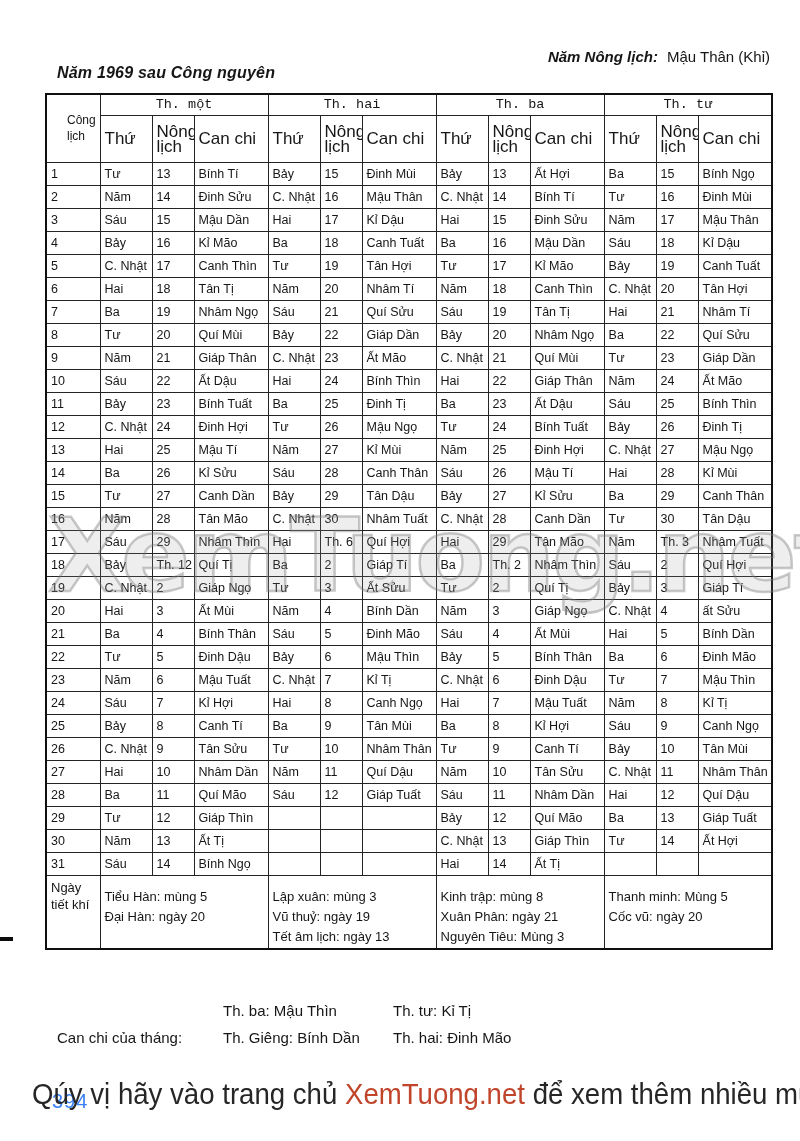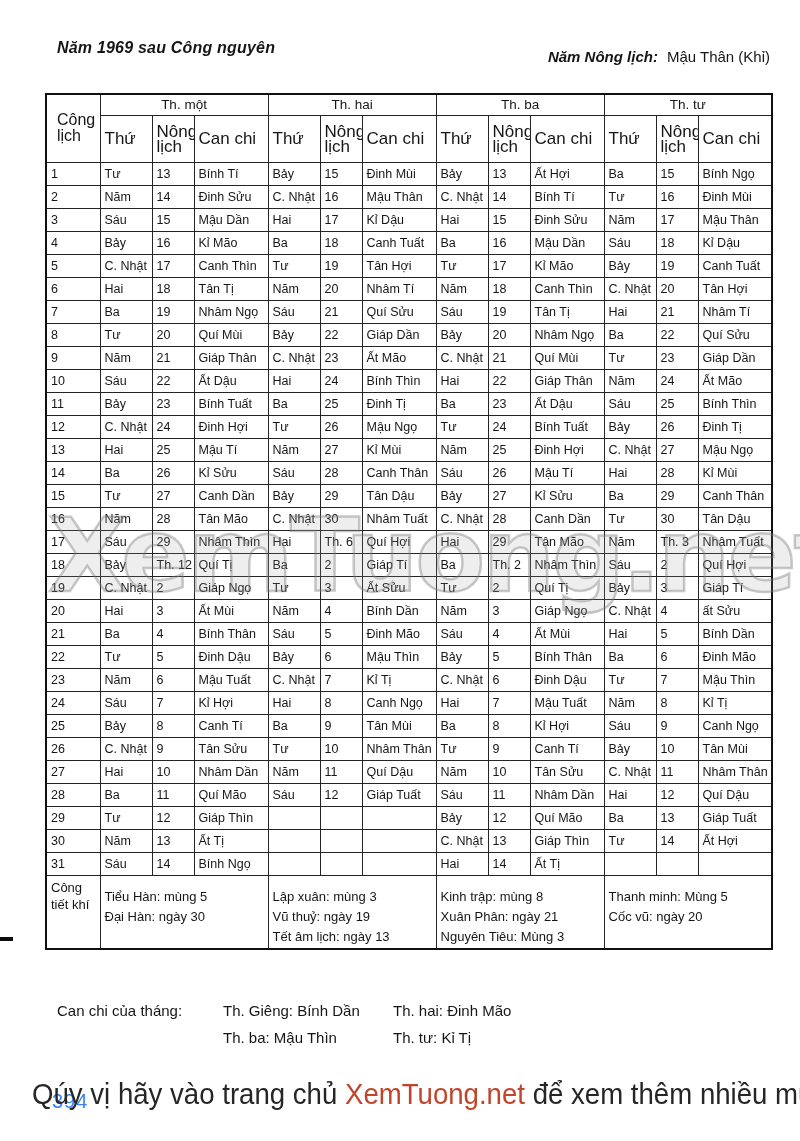--- a/index.html
+++ b/index.html
@@ -7,21 +7,21 @@
   body {
     position: relative;
     background: #ffffff;
     color: #161616;
     font-family: "Liberation Sans", sans-serif;
     overflow: hidden;
   }
 
   
   .hdr-left {
-    position: absolute; top: 39px; left: 57px;
+    position: absolute; top: 64px; left: 57px;
     font-size: 16px; font-weight: bold; font-style: italic;
     letter-spacing: 0.2px;
     text-align: right;
   }
   .hdr-right {
     position: absolute; top: 45px; right: 30px;
     text-align: right; font-size: 15px; line-height: 23px;
   }
   .hdr-right .lbl { font-weight: bold; font-style: italic; margin-right: 9px; }
 
@@ -36,24 +36,24 @@
   .cal th, .cal td {
     border: 1px solid #242424;
     font-weight: normal;
     text-align: left;
     vertical-align: middle;
     padding: 1px 2px 1px 4px;
     font-size: 12.5px;
     white-space: nowrap;
     overflow: hidden;
   }
-  .cal th.month-h { text-align: center; font-size: 13.5px; height: 21px; padding: 1px 0; }
+  .cal th.month-h { text-align: center; font-size: 13.5px; height: 21px; padding: 1px 0; font-family: Liberation Mono, monospace; }
   .cal th.corner {
-    white-space: normal; line-height: 16px; font-size: 16px;
-    vertical-align: middle; padding-left: 10px;
+    white-space: normal; line-height: 16px; font-size: 12px;
+    vertical-align: middle; padding-left: 20px;
   }
   .cal tr.subhdr th { height: 47px; vertical-align: middle; font-size: 17px; }
   .cal tr.subhdr th.c-nong { white-space: normal; line-height: 15px; margin-left: 28px; }
   .cal tbody td { height: 23px; }
   .cal td.tk-cell { height: 54px; vertical-align: top; font-size: 13px; padding-top: 11px; }
   .cal td.tk-cell div { line-height: 20px; white-space: nowrap; }
   .cal td.tk-label {
     white-space: normal; line-height: 17px; font-size: 13px;
     vertical-align: top; padding-top: 3px;
   }
@@ -601,24 +601,24 @@
         <td>Hai</td>
         <td>14</td>
         <td>Ất Tị</td>
         <td></td>
         <td></td>
         <td></td>
       </tr>
     </tbody>
   <tfoot>
     <tr>
-      <td class="tk-label">Công tiết khí</td>
+      <td class="tk-label">Ngày tiết khí</td>
       <td class="tk-cell" colspan="3">
         <div>Tiểu Hàn: mùng 5</div>
-        <div>Đại Hàn: ngày 30</div>
+        <div>Đại Hàn: ngày 20</div>
       </td>
       <td class="tk-cell" colspan="3">
         <div>Lập xuân: mùng 3</div>
         <div>Vũ thuỷ: ngày 19</div>
         <div>Tết âm lịch: ngày 13</div>
       </td>
       <td class="tk-cell" colspan="3">
         <div>Kinh trập: mùng 8</div>
         <div>Xuân Phân: ngày 21</div>
         <div>Nguyên Tiêu: Mùng 3</div>
@@ -628,29 +628,29 @@
         <div>Cốc vũ: ngày 20</div>
       </td>
     </tr>
   </tfoot>
 </table>
 
 <div class="watermark">XemTuong.net</div>
 
 <div class="canchi">
   <div class="cc-row">
+    <span class="cc-lab"></span>
+    <span class="cc-e1">Th. ba: Mậu Thìn</span>
+    <span>Th. tư: Kỉ Tị</span>
+  </div>
+  <div class="cc-row">
     <span class="cc-lab">Can chi của tháng:</span>
     <span class="cc-e1">Th. Giêng: Bính  Dần</span>
     <span>Th. hai: Đinh  Mão</span>
   </div>
-  <div class="cc-row">
-    <span class="cc-lab"></span>
-    <span class="cc-e1">Th. ba: Mậu Thìn</span>
-    <span>Th. tư: Kỉ Tị</span>
-  </div>
 </div>
 
 <div class="margin-dash"></div>
 
 <div class="pageno">394</div>
 <div class="footer">
   <span>Qúy vị hãy vào trang chủ </span><span style="color: rgb(193, 69, 43);">XemTuong.net</span><span> để xem thêm nhiều mục hay khác</span>
 </div>
 
 </body></html>

